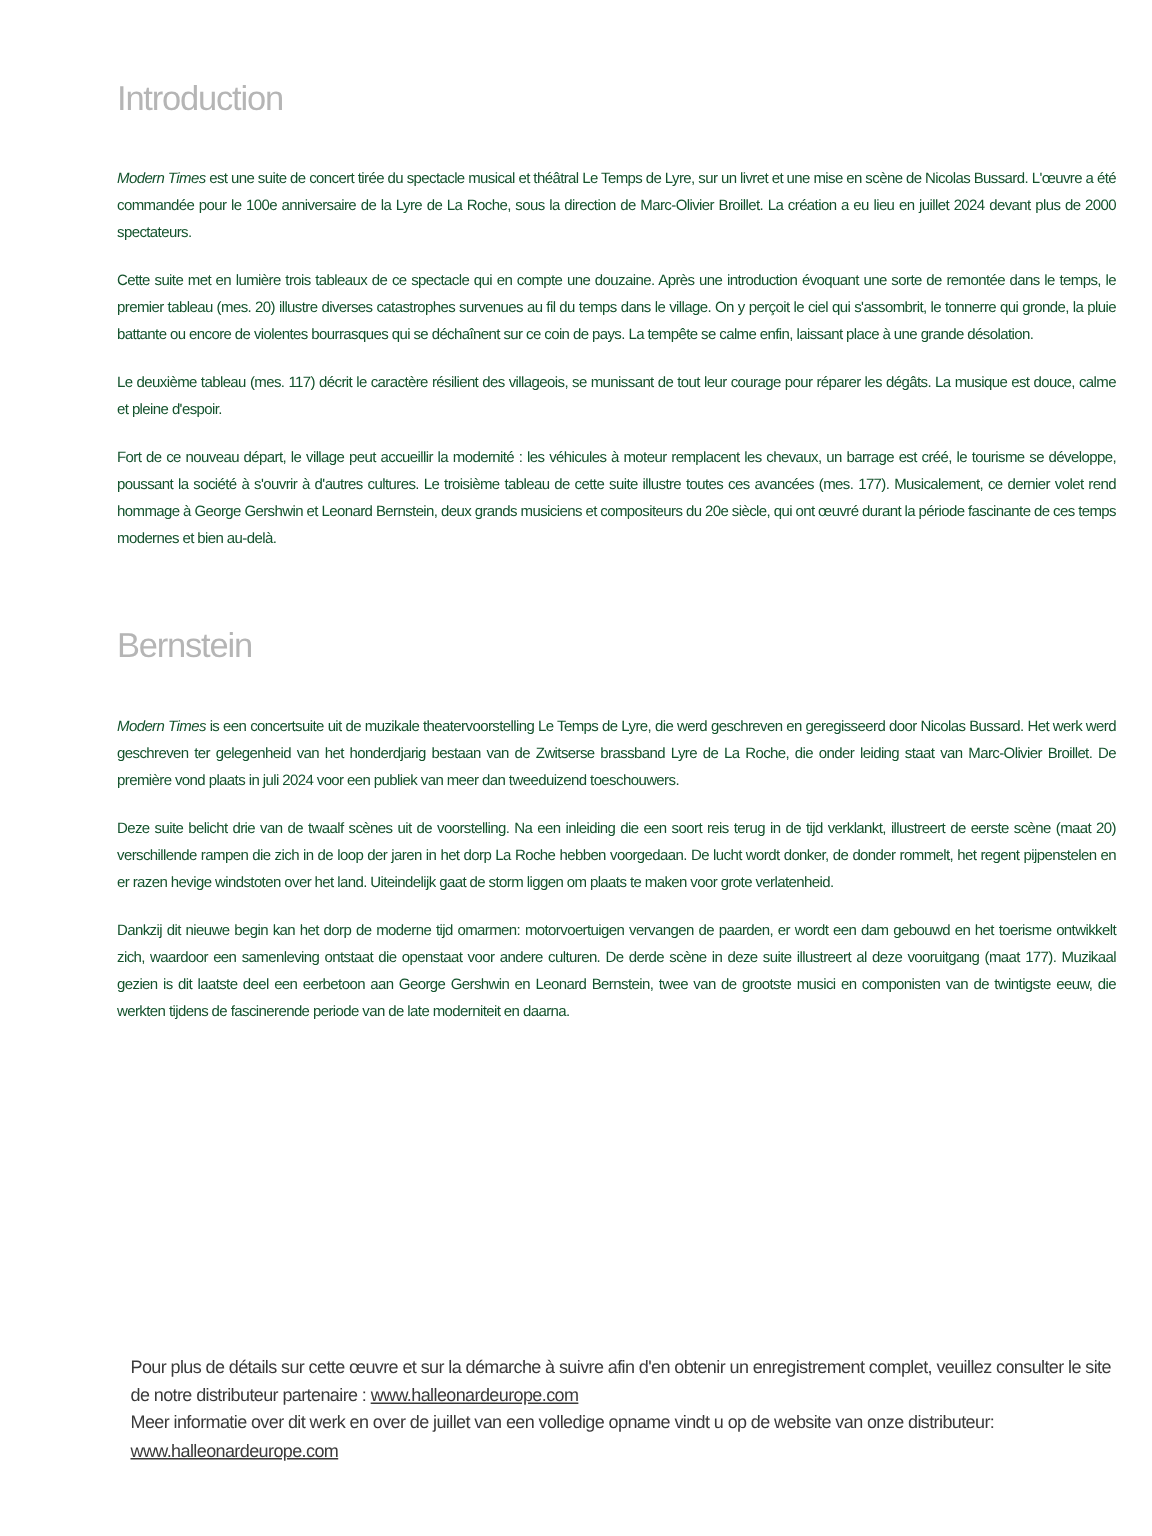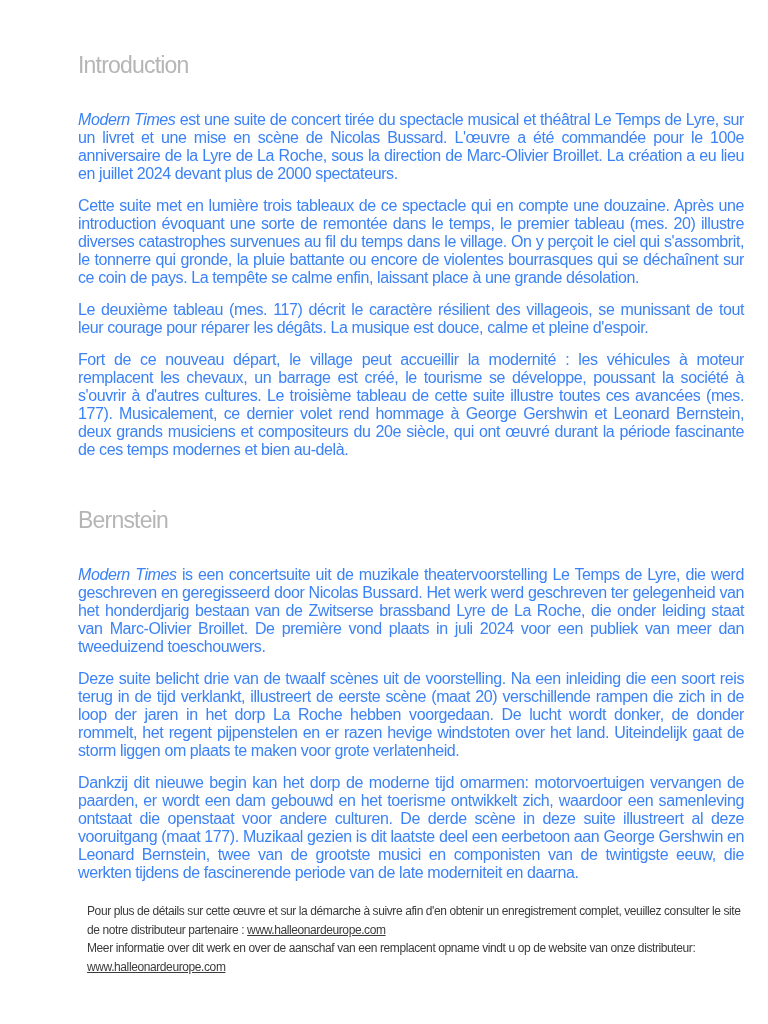--- a/index.html
+++ b/index.html
@@ -24,24 +24,24 @@
     line-height: 26px;
     font-weight: normal;
     letter-spacing: -0.8px;
     color: #b5b5b5;
     margin: 0 0 33px 0;
   }
   h1.section-heading.second {
     margin-top: 48px;
   }
   p.body-para {
-    font-size: 16px;
+    font-size: 10px;
     line-height: 18px;
     letter-spacing: -0.4px;
-    color: #3b82f6;
+    color: #14532d;
     text-align: justify;
     margin: 0 0 14px 0;
   }
   p.body-para em {
     font-style: italic;
   }
   .footer {
     position: absolute;
     left: 60px;
     right: 51px;
@@ -85,15 +85,15 @@
 
       <p class="body-para"><span>Deze suite belicht drie van de twaalf scènes uit de voorstelling. Na een inleiding die een soort reis terug in de tijd verklankt, illustreert de eerste scène (maat 20) verschillende rampen die zich in de loop der jaren in het dorp La Roche hebben voorgedaan. De lucht wordt donker, de donder rommelt, het regent pijpenstelen en er razen hevige windstoten over het land. Uiteindelijk gaat de storm liggen om plaats te maken voor grote verlatenheid.</span></p>
 
 
       <p class="body-para"><span>Dankzij dit nieuwe begin kan het dorp de moderne tijd omarmen: motorvoertuigen vervangen de paarden, er wordt een dam gebouwd en het toerisme ontwikkelt zich, waardoor een samenleving ontstaat die openstaat voor andere culturen. De derde scène in deze suite illustreert al deze vooruitgang (maat 177). Muzikaal gezien is dit laatste deel een eerbetoon aan George Gershwin en Leonard Bernstein, twee van de grootste musici en componisten van de twintigste eeuw, die werkten tijdens de fascinerende periode van de late moderniteit en daarna.</span></p>
     </section>
   </div>
 
   <div class="footer">
     <p><span>Pour plus de détails sur cette œuvre et sur la démarche à suivre afin d'en obtenir un enregistrement complet, veuillez consulter le site de notre distributeur partenaire : </span><a href="#">www.halleonardeurope.com</a></p>
-    <p><span>Meer informatie over dit werk en over de aanschaf van een remplacent opname vindt u op de website van onze distributeur:</span><br><a href="#">www.halleonardeurope.com</a></p>
+    <p><span>Meer informatie over dit werk en over de juillet van een volledige opname vindt u op de website van onze distributeur:</span><br><a href="#">www.halleonardeurope.com</a></p>
   </div>
 </div>
 
 </body></html>

